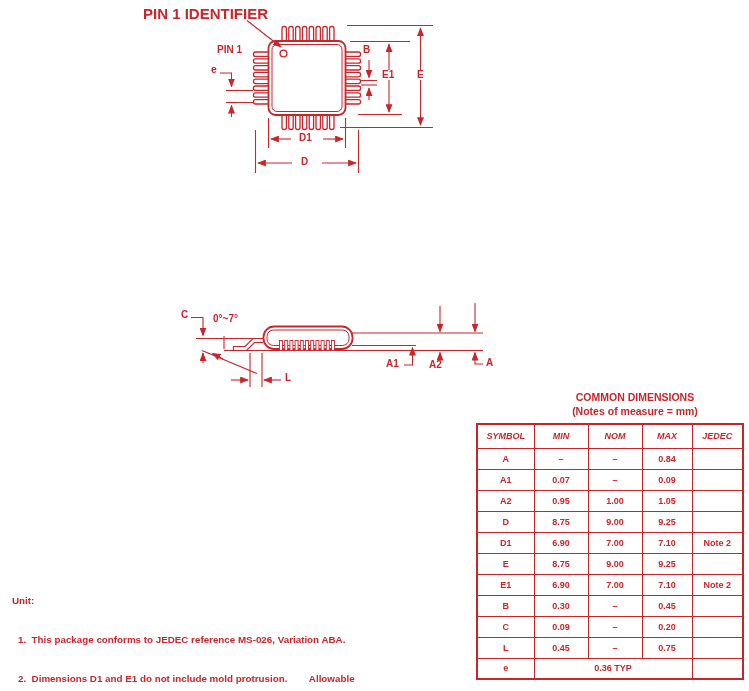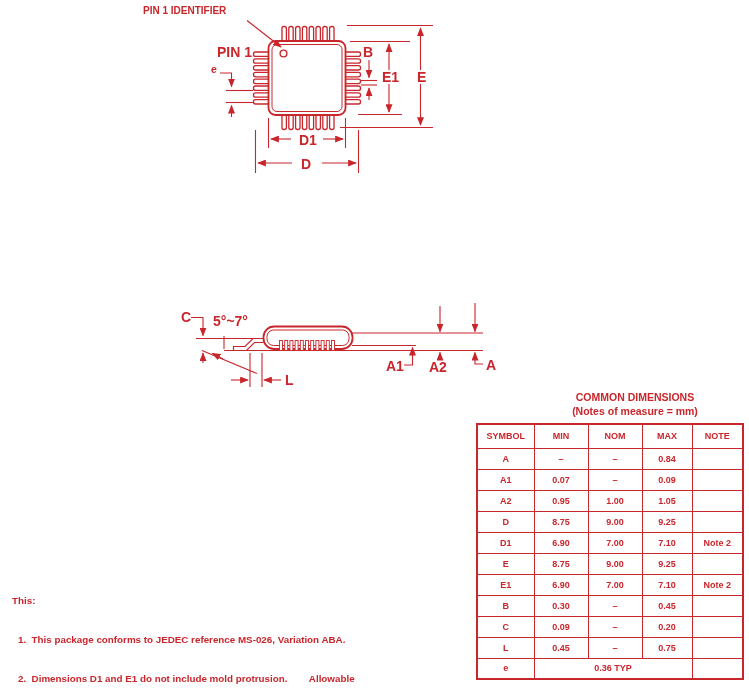--- a/index.html
+++ b/index.html
@@ -4,39 +4,39 @@
 <style>
   * { margin:0; padding:0; box-sizing:border-box; }
   html,body { background:#ffffff; }
   body {
     width:749px; height:691px; position:relative; overflow:hidden;
     font-family:"Liberation Sans", sans-serif;
     -webkit-font-smoothing:antialiased;
   }
   #art { position:absolute; left:0; top:0; width:749px; height:691px; }
   .lbl {
-    position:absolute; color:#c9262c; font-weight:bold; font-size:14px;
+    position:absolute; color:#c9262c; font-weight:bold; font-size:10px;
     line-height:1; white-space:nowrap;
   }
   .lbl.bg { background:#ffffff; padding:0 2px; }
-  .sm { font-size:10px; }
+  .sm { font-size:15px; }
   .md { font-size:10.5px; }
   
   #dim-table-wrap { position:absolute; left:476px; top:390px; width:318px; }
   #dim-title { text-align:center; color:#c9262c; font-weight:bold; font-size:10.5px; line-height:14px; margin-bottom:5px; }
   table#dim-table {
     border-collapse:collapse; width:266px; table-layout:fixed;
     border:2px solid #c9262c;
   }
   #dim-table th, #dim-table td {
     border:1.3px solid #c9262c; color:#c9262c; font-weight:bold;
     font-size:9px; text-align:center; vertical-align:middle;
     height:21px; padding:0; overflow:hidden;
   }
-  #dim-table th { height:24px; }
+  #dim-table th { height:24px;font-style:italic; }
   
   #notes {
     position:absolute; left:12px; top:568px; width:420px;
     color:#c9262c; font-weight:bold; font-size:9.8px; line-height:13px;
     white-space:pre-wrap;
   }
   #notes .n1 { margin-left:6px; }
 </style>
 </head>
 <body>
@@ -202,21 +202,21 @@
 <div class="lbl sm" style="left:143px; top:6px;">PIN 1 IDENTIFIER</div>
 <div class="lbl" style="left:217px; top:45px;">PIN 1</div>
 <div class="lbl md" style="left:211px; top:64px;">e</div>
 <div class="lbl" style="left:363px; top:45px;">B</div>
 <div class="lbl bg" style="left:380px; top:70px;">E1</div>
 <div class="lbl bg" style="left:415px; top:70px;">E</div>
 <div class="lbl" style="left:299px; top:133px;">D1</div>
 <div class="lbl" style="left:301px; top:157px;">D</div>
 
 <div class="lbl" style="left:181px; top:310px;">C</div>
-<div class="lbl" style="left:213px; top:314px;">5°~7°</div>
+<div class="lbl" style="left:213px; top:314px;">0°~7°</div>
 <div class="lbl" style="left:285px; top:373px;">L</div>
 <div class="lbl" style="left:386px; top:359px;">A1</div>
 <div class="lbl" style="left:429px; top:360px;">A2</div>
 <div class="lbl" style="left:486px; top:358px;">A</div>
 
 <div id="dim-table-wrap">
   <div id="dim-title">
     <div>COMMON DIMENSIONS</div>
     <div>(Notes of measure = mm)</div>
   </div>
@@ -227,21 +227,21 @@
         <col style="width:54px">
         <col style="width:50px">
         <col style="width:51px">
       </colgroup>
     <thead>
       <tr>
         <th>SYMBOL</th>
         <th>MIN</th>
         <th>NOM</th>
         <th>MAX</th>
-        <th>NOTE</th>
+        <th>JEDEC</th>
       </tr>
     </thead>
     <tbody>
       <tr>
         <td>A</td>
           <td>–</td>
           <td>–</td>
           <td>0.84</td>
           <td></td>
       </tr>
@@ -311,19 +311,19 @@
       <tr>
         <td>e</td>
           <td colspan="3">0.36 TYP</td>
           <td></td>
       </tr>
     </tbody>
   </table>
 </div>
 
 <div id="notes">
-  <div>This:</div>
+  <div>Unit:</div>
   <div class="n1">1.  This package conforms to JEDEC reference MS-026, Variation ABA.</div>
   <div class="n1">2.  Dimensions D1 and E1 do not include mold protrusion.        Allowable</div>
   
   
   
 </div>
 
 </body></html>

